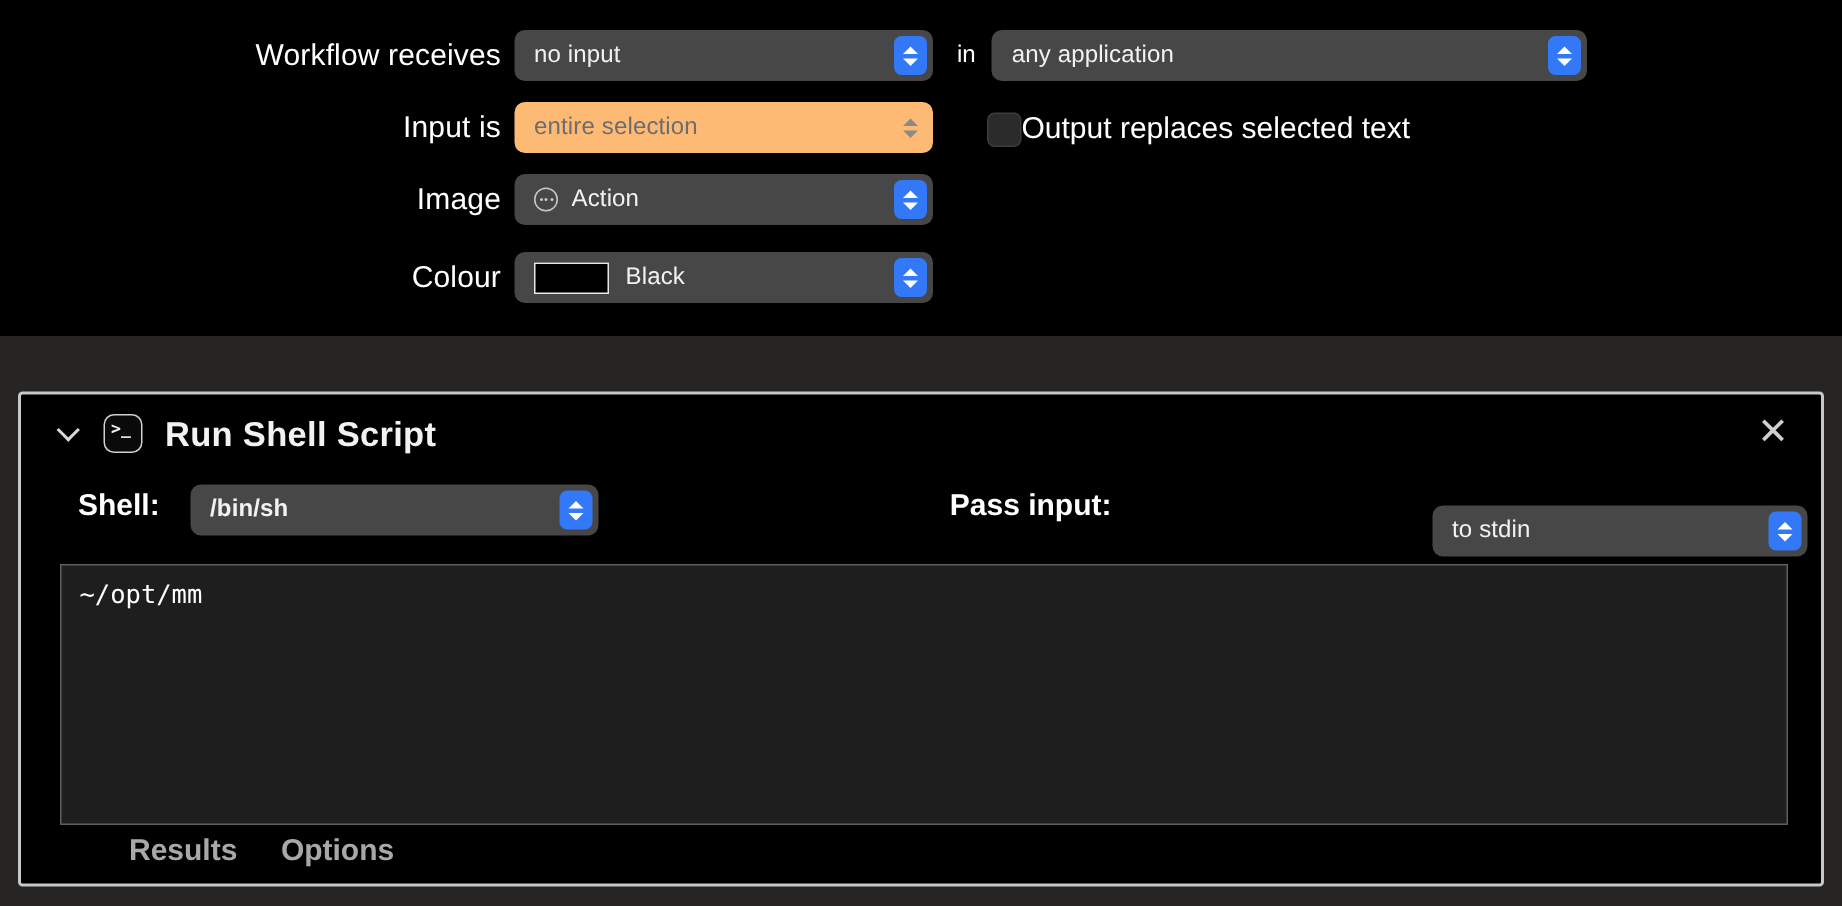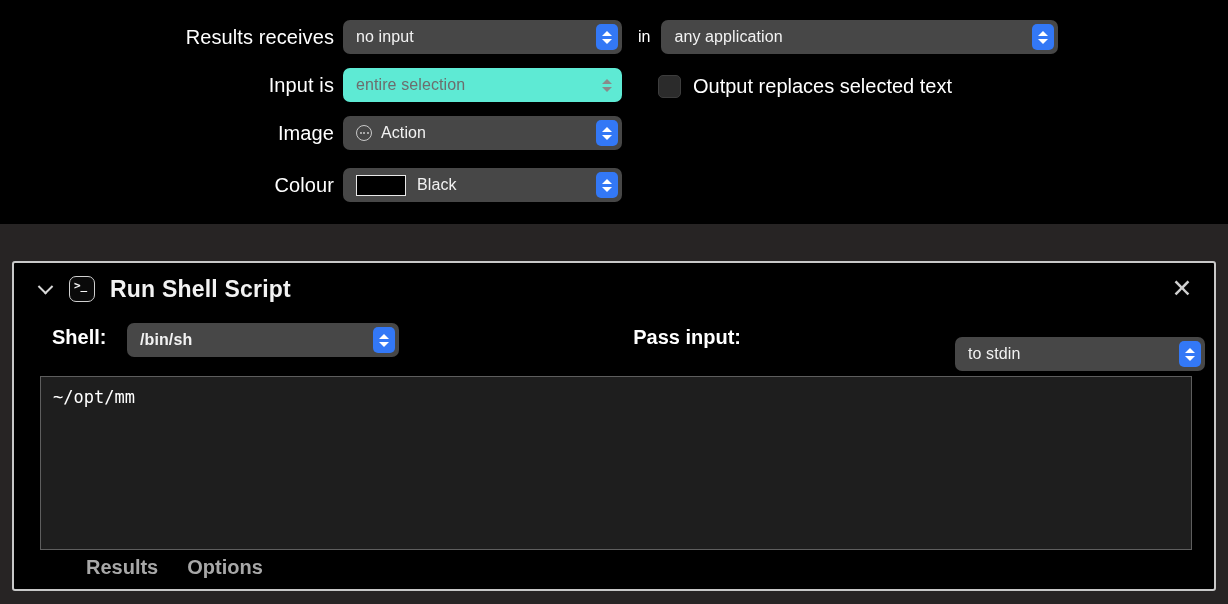--- a/index.html
+++ b/index.html
@@ -81,21 +81,21 @@
   }
   .stepper .chev {
     width: 0; height: 0;
     border-left: 5px solid transparent;
     border-right: 5px solid transparent;
   }
   .stepper .chev.up   { border-bottom: 5px solid #ffffff; }
   .stepper .chev.down { border-top: 5px solid #ffffff; }
 
   
-  .popup.disabled { background: #5eead4; }
+  .popup.disabled { background: #fdba74; }
   .popup.disabled .popup-text { color: #6d6d6d; }
   .popup.disabled .stepper { background: transparent; }
   .popup.disabled .stepper .chev.up   { border-bottom-color: #8a8a8a; }
   .popup.disabled .stepper .chev.down { border-top-color: #8a8a8a; }
 
   .popup-w1 { width: 279px; }
 
   
   .in-label {
     font-size: 16px;
@@ -116,21 +116,20 @@
   .checkbox {
     width: 23px; height: 23px;
     background: #2b2b2b;
     border: 1px solid #3d3d3d;
     border-radius: 5px;
     flex: none;
   }
   .checkbox-label {
     font-size: 20px;
     color: #ffffff;
-    margin-left: 12px;
     white-space: nowrap;
   }
 
   
   .action-icon {
     width: 16px; height: 16px;
     border: 1.6px solid #c9c9c9;
     border-radius: 50%;
     margin-right: 9px;
     flex: none;
@@ -309,21 +308,21 @@
     cursor: default;
     white-space: nowrap;
   }
 </style>
 </head>
 <body>
 
 <div class="config-panel">
 
   <div class="config-row row-workflow">
-    <div class="field-label">Results receives</div>
+    <div class="field-label">Workflow receives</div>
     <div class="popup popup-w1">
       <span class="popup-text">no input</span>
       <span class="stepper">
         <span class="chev up"></span>
         <span class="chev down"></span>
       </span>
     </div>
     <span class="in-label">in</span>
     <div class="popup popup-w2">
       <span class="popup-text">any application</span>

